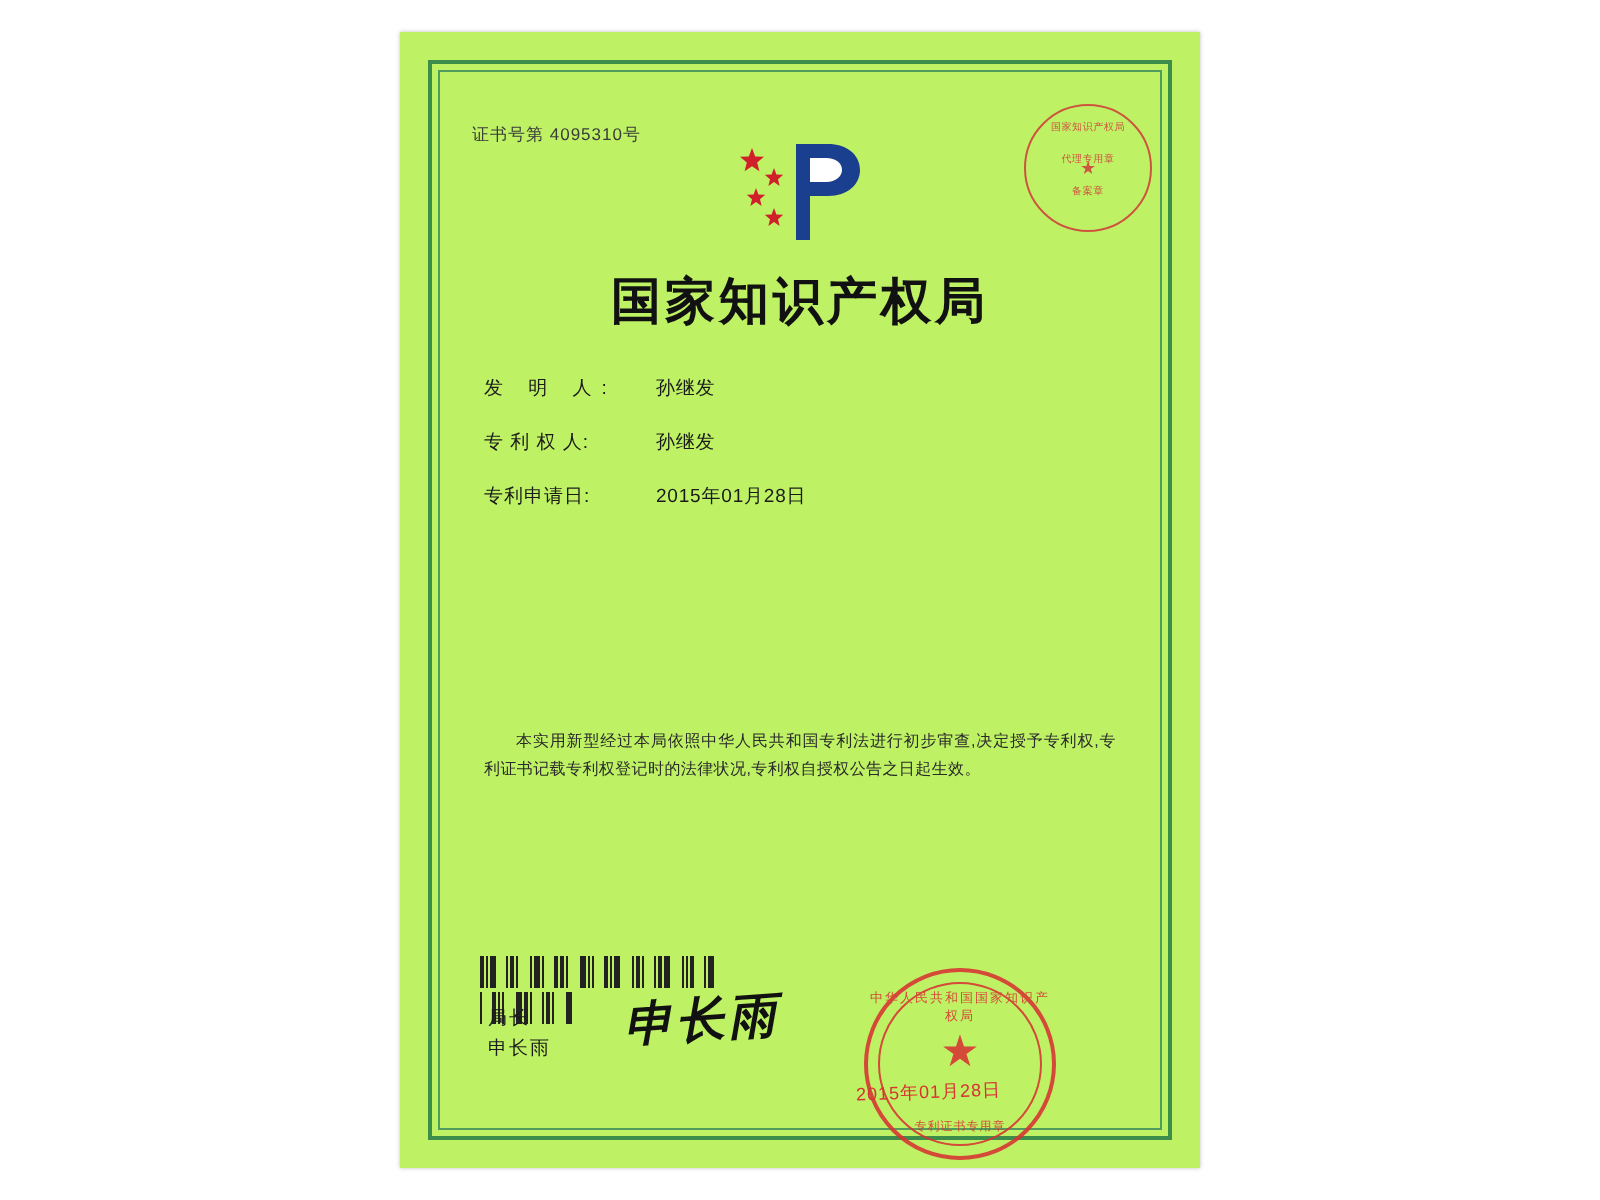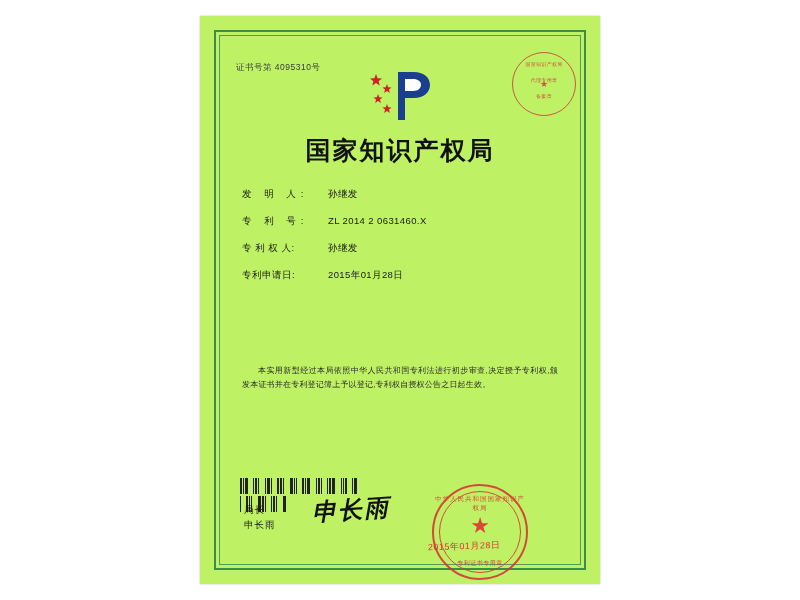--- a/index.html
+++ b/index.html
@@ -164,20 +164,21 @@
   }
   
   .sig-block {
     position: absolute;
     left: 44px;
     top: 486px;
     font-size: 9.5px;
     color: #1a1a1a;
     line-height: 15px;
     letter-spacing: 1px;
+    font-family: Liberation Mono, monospace;
   }
   .signature-script {
     position: absolute;
     left: 112px;
     top: 478px;
     font-family: "DejaVu Serif", serif;
     font-style: italic;
     font-weight: bold;
     font-size: 24px;
     color: #111;
@@ -282,35 +283,31 @@
     </div>
 
     <div class="cert-title">国家知识产权局</div>
 
     <div class="fields">
       <div class="field-row">
         <div class="field-label spaced">发 明 人:</div>
         <div class="field-value">孙继发</div>
       </div>
       <div class="field-row">
-        <div class="field-label spaced">专 利 号:</div>
-        <div class="field-value">ZL 2014 2 0631460.X</div>
-      </div>
-      <div class="field-row">
         <div class="field-label">专 利 权 人:</div>
         <div class="field-value">孙继发</div>
       </div>
       <div class="field-row">
         <div class="field-label">专利申请日:</div>
         <div class="field-value">2015年01月28日</div>
       </div>
     </div>
 
     <div class="body-text">
-      <p>本实用新型经过本局依照中华人民共和国专利法进行初步审查,决定授予专利权,颁发本证书并在专利登记簿上予以登记,专利权自授权公告之日起生效。</p>
+      <p>本实用新型经过本局依照中华人民共和国专利法进行初步审查,决定授予专利权,专利证书记载专利权登记时的法律状况,专利权自授权公告之日起生效。</p>
     </div>
 
     <div class="barcode">
       <span style="width:2px"></span><span style="width:1px"></span><span style="width:3px"></span>
       <span style="width:1px"></span><span style="width:2px"></span><span style="width:1px"></span>
       <span style="width:1px"></span><span style="width:3px"></span><span style="width:1px"></span>
       <span style="width:2px"></span><span style="width:2px"></span><span style="width:1px"></span>
       <span style="width:3px"></span><span style="width:1px"></span><span style="width:1px"></span>
       <span style="width:2px"></span><span style="width:1px"></span><span style="width:3px"></span>
       <span style="width:1px"></span><span style="width:2px"></span><span style="width:1px"></span>

